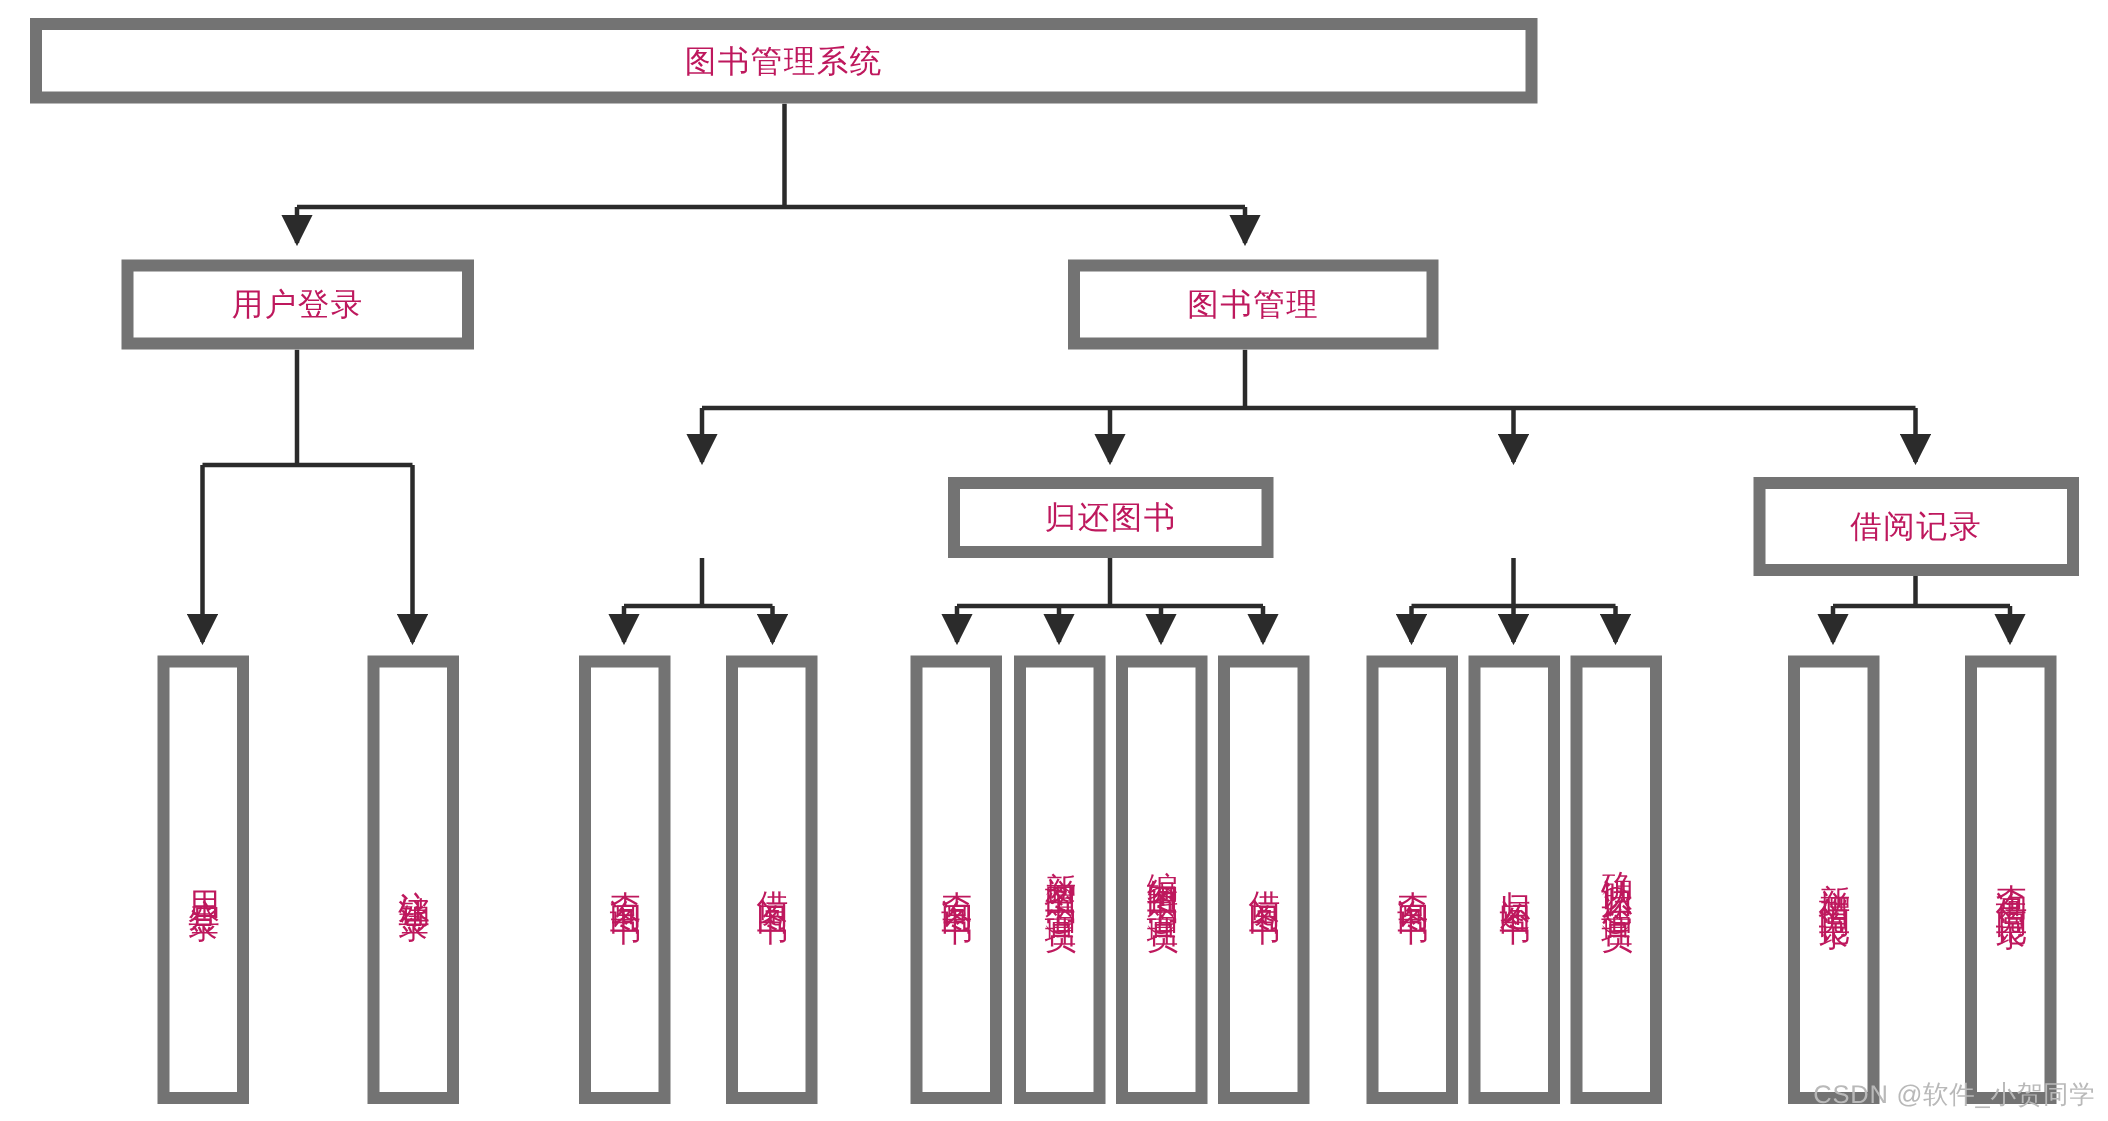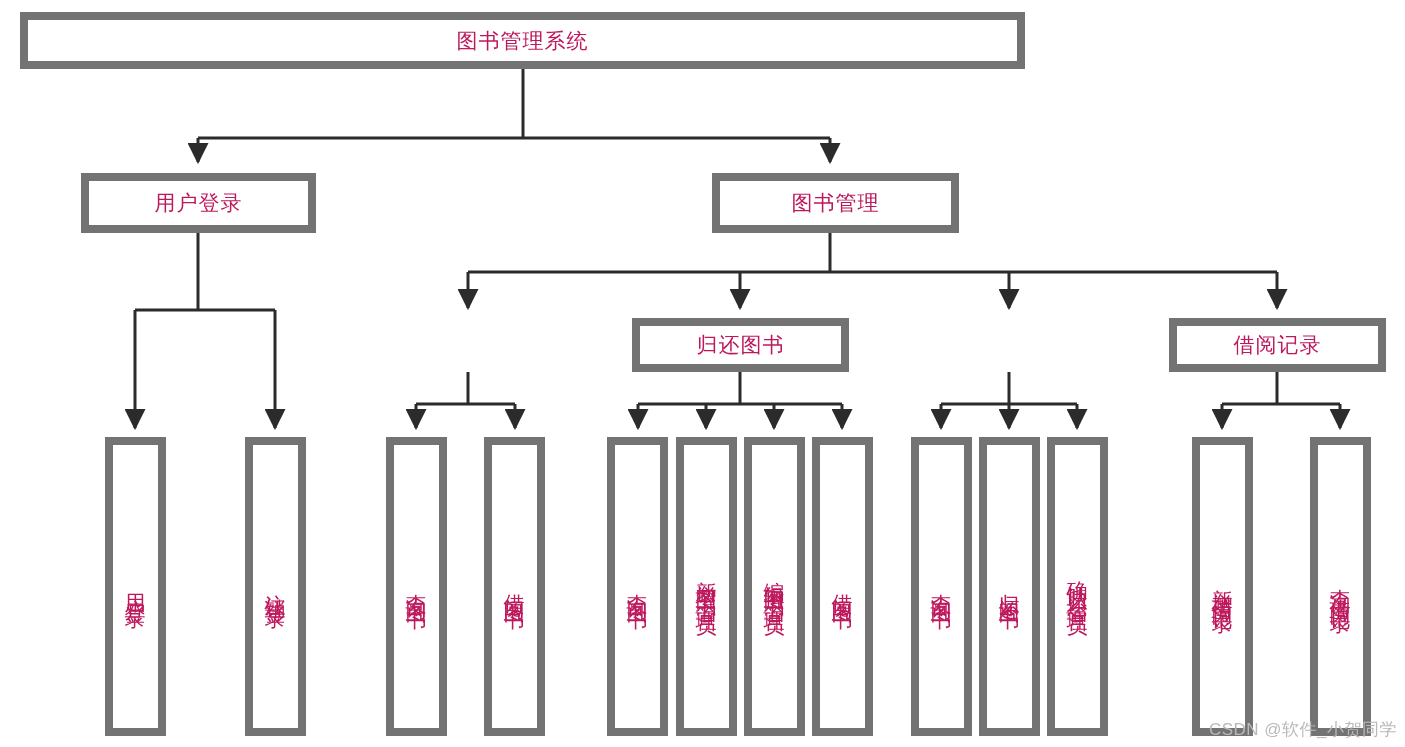--- a/index.html
+++ b/index.html
@@ -123,21 +123,21 @@
   <div class="node-box horiz" style="left:81px; top:173px; width:235px; height:60px;">
     <span>用户登录</span>
   </div>
   <div class="node-box horiz" style="left:712px; top:173px; width:247px; height:60px;">
     <span>图书管理</span>
   </div>
 
   <div class="node-box horiz" style="left:632px; top:318px; width:217px; height:54px;">
     <span>归还图书</span>
   </div>
-  <div class="node-box horiz" style="left:1169px; top:318px; width:217px; height:54px;">
+  <div class="node-box horiz" style="left:1169px; top:318px; width:217px; height:66px;">
     <span>借阅记录</span>
   </div>
 
   <div class="node-box vert" style="left:105px; top:437px; width:61px; height:299px;">
     <span class="vert-label">用户登录</span>
   </div>
   <div class="node-box vert" style="left:245px; top:437px; width:61px; height:299px;">
     <span class="vert-label">注销登录</span>
   </div>
 

